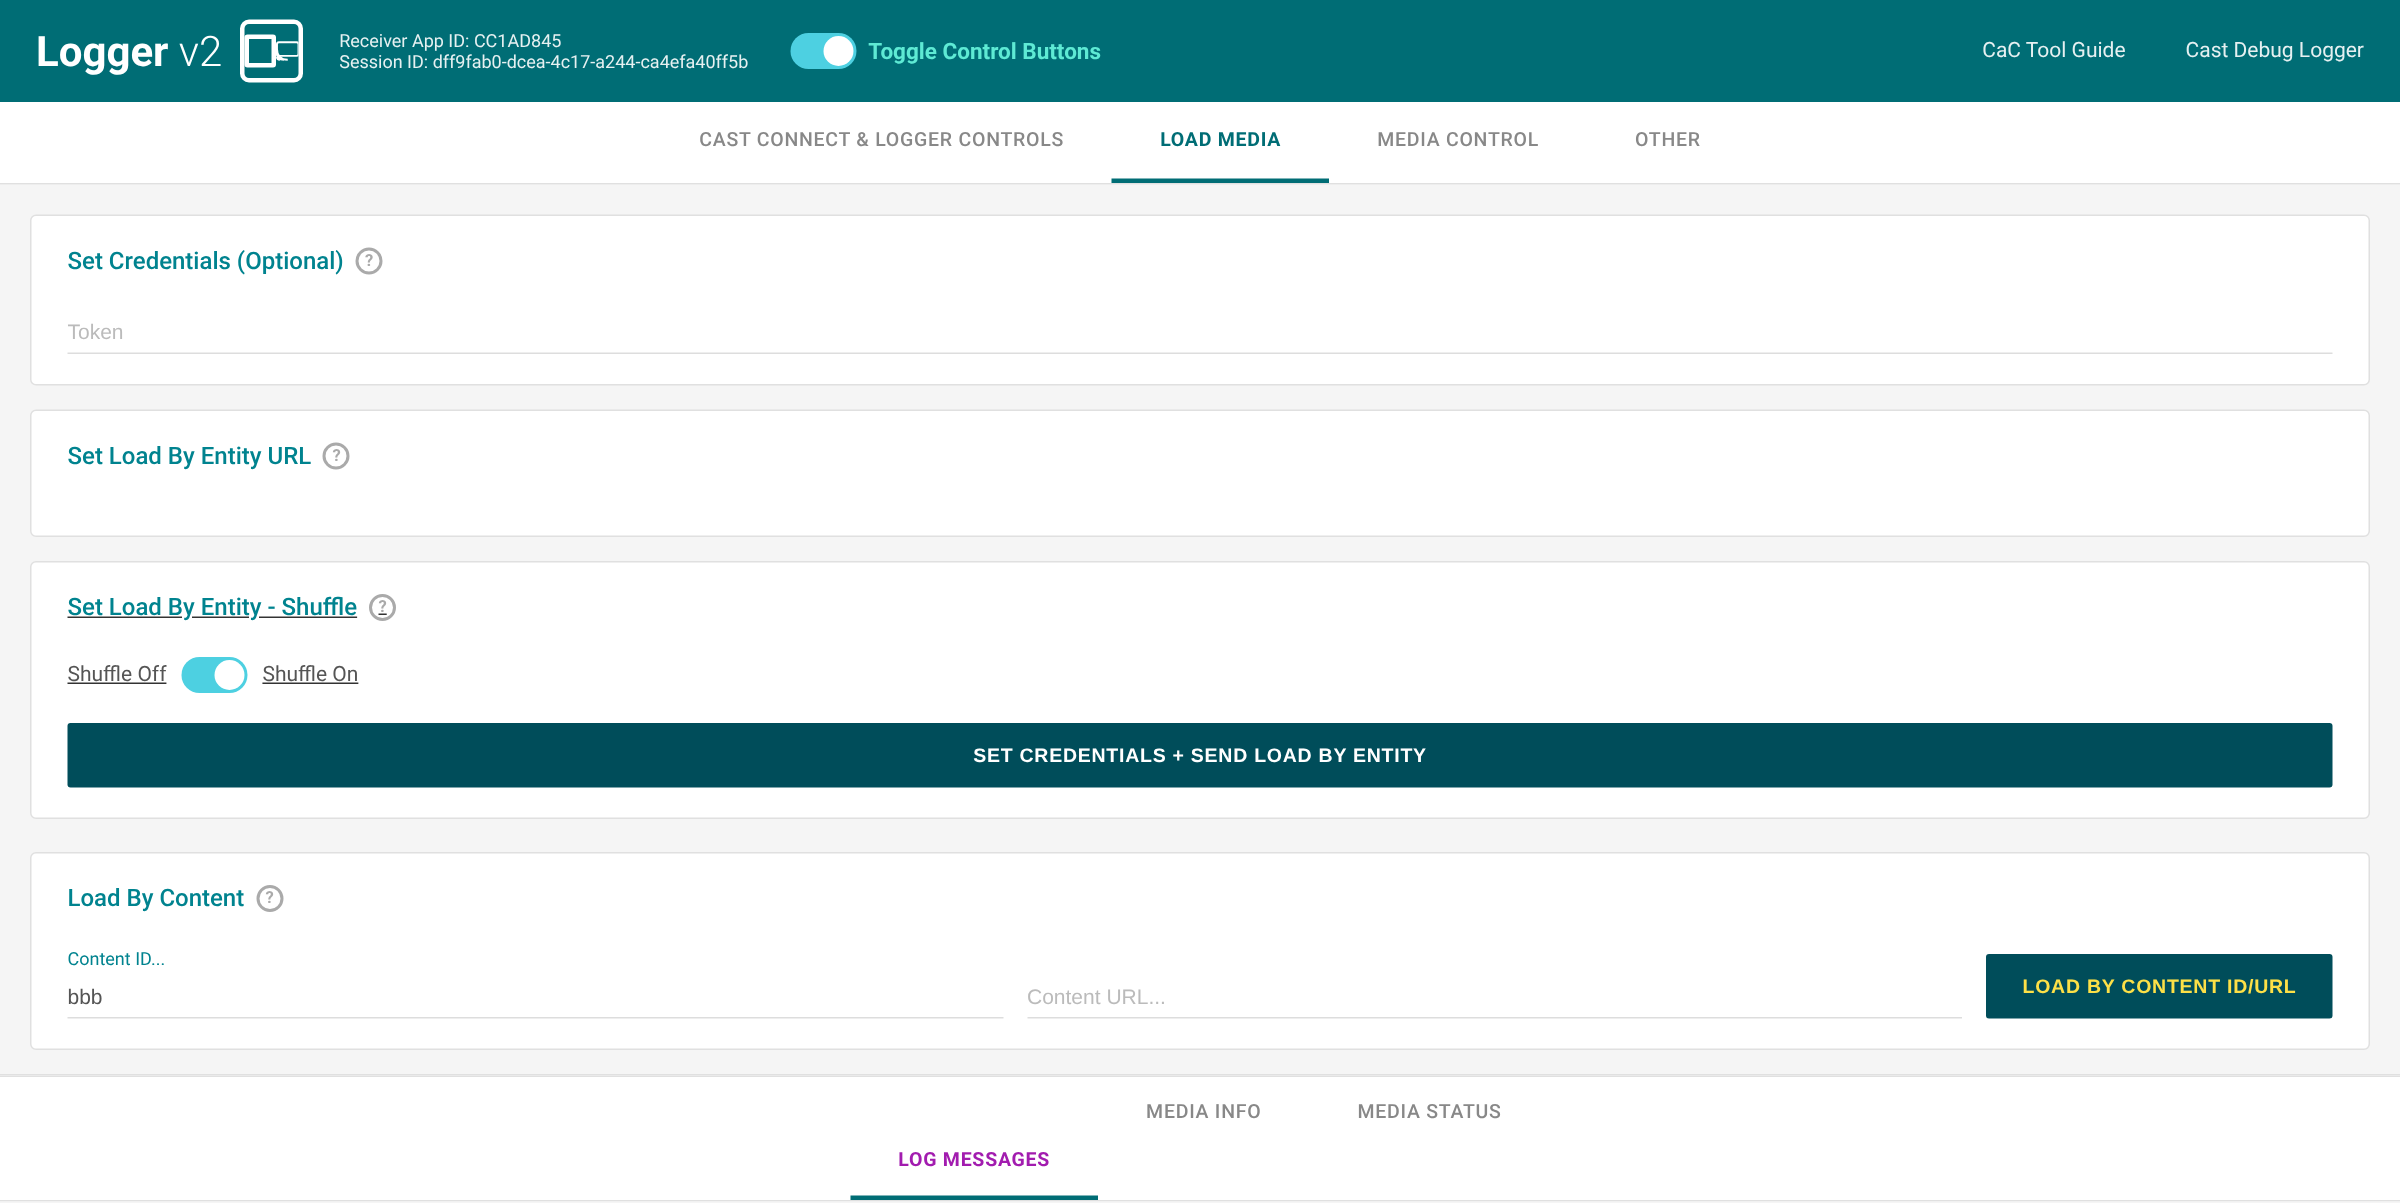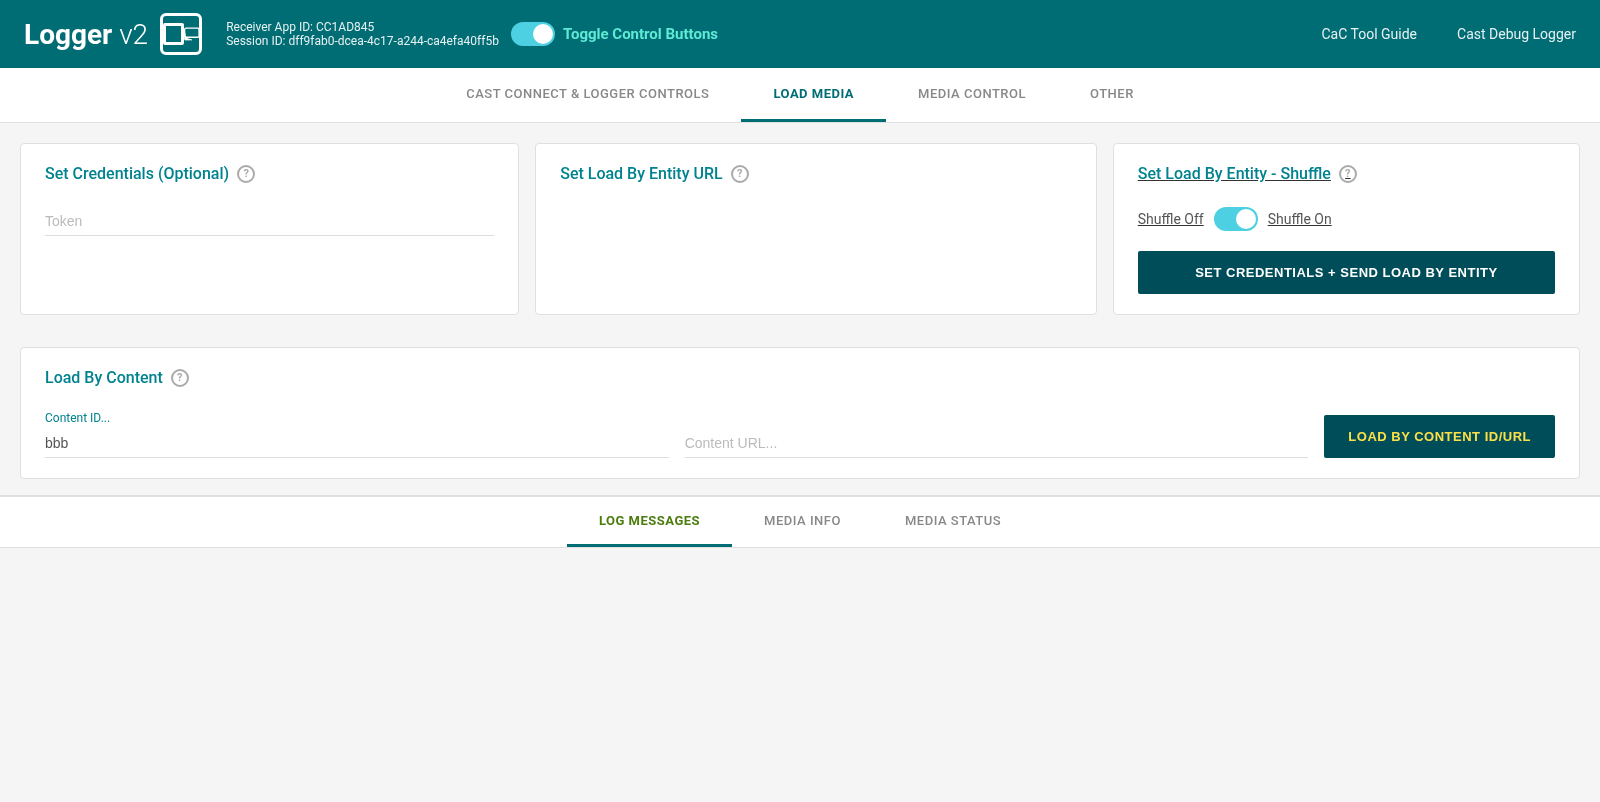--- a/index.html
+++ b/index.html
@@ -41,21 +41,21 @@
       width: 22px;
       height: 16px;
       border: 3px solid white;
       border-radius: 2px;
     }
     .header-ids {
       display: flex;
       flex-direction: column;
       font-size: 12px;
       color: rgba(255,255,255,0.9);
-      margin-right: 8px;
+      margin-right: 24px;
     }
     .header-toggle {
       display: flex;
       align-items: center;
       gap: 8px;
       font-size: 15px;
       color: #5eead4;
       margin-left: 4px;
       font-weight: bold;
     }
@@ -116,21 +116,22 @@
 
     
     .content-area {
       padding: 20px 20px 0 20px;
     }
 
     
     .panels-row {
       display: flex;
       gap: 16px;
-      margin-bottom: 32px;
+      margin-bottom: 22px;
+      flex-direction: column;
     }
     .panel {
       background: white;
       border: 1px solid #e0e0e0;
       border-radius: 4px;
       padding: 20px 24px;
     }
     .panel-title {
       color: #00838f;
       font-size: 16px;
@@ -275,23 +276,24 @@
       padding: 16px 32px;
       font-size: 13px;
       font-weight: 500;
       letter-spacing: 0.5px;
       color: #888;
       cursor: pointer;
       border-bottom: 3px solid transparent;
       text-transform: uppercase;
     }
     .bottom-tab.active {
-      color: #4d7c0f;
+      color: #a21caf;
       border-bottom: 3px solid #006d75;
       font-weight: 700;
+      margin-top: 32px;
     }
 
     .log-content {
       padding: 20px 24px;
     }
     .custom-tags-row {
       display: flex;
       align-items: center;
       gap: 8px;
     }

